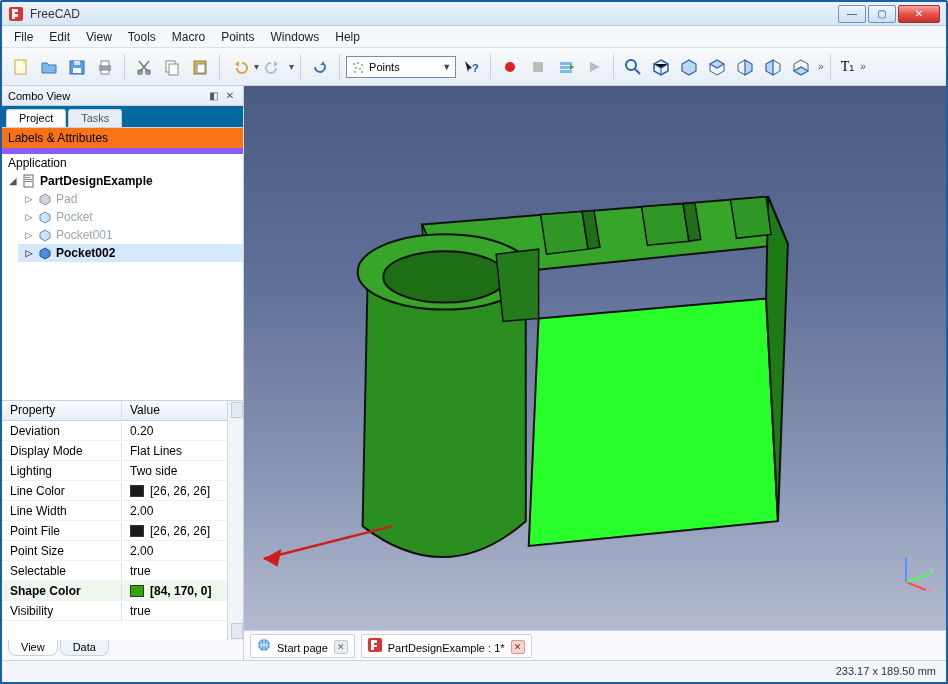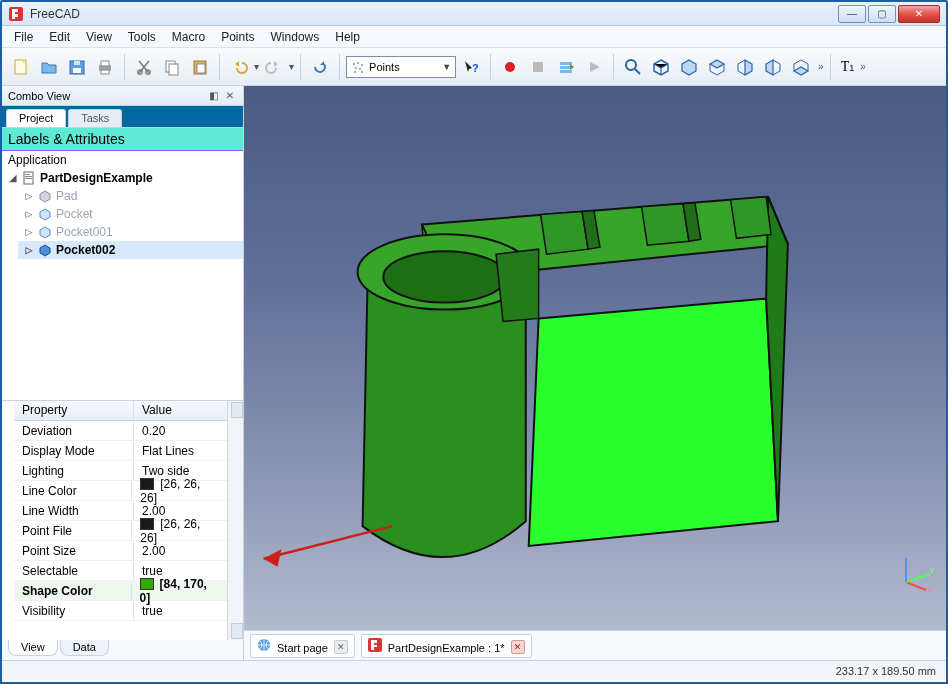--- a/index.html
+++ b/index.html
@@ -30,32 +30,32 @@
 
   
   .combo { width:242px; border-right:1px solid #c7d2de; display:flex; flex-direction:column; background:#f7f9fc; }
   .combohdr { height:20px; font-size:11px; padding:2px 6px; background:linear-gradient(#f3f7fc,#e4ebf4); border-bottom:1px solid #c7d2de; display:flex; align-items:center; }
   .combohdr .spacer{flex:1;}
   .combohdr .hbtn{ width:14px; height:14px; margin-left:2px; display:flex; align-items:center; justify-content:center; color:#555; font-size:10px; border:1px solid transparent; }
   .tabs { display:flex; height:22px; background:#0369a1; border-bottom:1px solid #c7d2de; padding-top:3px; padding-left:4px; }
   .tab { padding:2px 12px; font-size:11px; border:1px solid #c7d2de; border-bottom:none; background:#fdfdfd; margin-right:2px; border-radius:3px 3px 0 0; }
   .tab.inactive { background:#e7edf4; color:#555; }
   .treearea { flex:1; overflow:auto; font-size:12px; background:#fff; }
-  .treehdr { font-size:14px; padding:3px 6px; background:#5eead4; border-bottom:1px solid #8b5cf6; }
+  .treehdr { font-size:12px; padding:3px 6px; background:#f97316; border-bottom:6px solid #8b5cf6; }
   .treerow { display:flex; align-items:center; height:18px; padding-left:6px; gap:4px; }
   .tri { width:10px; color:#555; font-size:9px; text-align:center; }
   .treerow .icn { width:14px; height:14px; }
   .treerow.sel { background:#d6e8fb; }
   .treerow.dim { color:#9aa4b0; }
   .treerow.bold { font-weight:bold; }
   .ind1 { margin-left:16px; }
 
   
   .proppanel { height:260px; border-top:1px solid #c7d2de; display:flex; flex-direction:column; background:#fff; }
-  .propscroll { flex:1; display:flex; overflow:hidden;margin-left:12px; }
+  .propscroll { flex:1; display:flex; overflow:hidden; }
   .proptable { flex:1; font-size:12px; }
   .proptable .phr { display:flex; height:20px; background:linear-gradient(#f7f9fc,#e8eef6); border-bottom:1px solid #c7d2de; }
   .proptable .pcell { padding:2px 8px; }
   .proptable .pc1 { width:120px; border-right:1px solid #d9e1ea; }
   .proptable .row { display:flex; height:20px; border-bottom:1px solid #eef2f7; align-items:center; }
   .proptable .row.sel { background:#eef6ee;font-weight:bold; }
   .swatch { width:14px; height:12px; display:inline-block; border:1px solid #333; margin-right:6px; vertical-align:middle; }
   .propscrollbar { width:16px; background:#f0f3f8; border-left:1px solid #d0d8e2; position:relative; }
   .propscrollbar::before, .propscrollbar::after { content:""; position:absolute; left:3px; width:10px; height:14px; background:#e4e9f1; border:1px solid #c3cdd9; }
   .propscrollbar::before{ top:1px; } .propscrollbar::after{ bottom:1px; }

